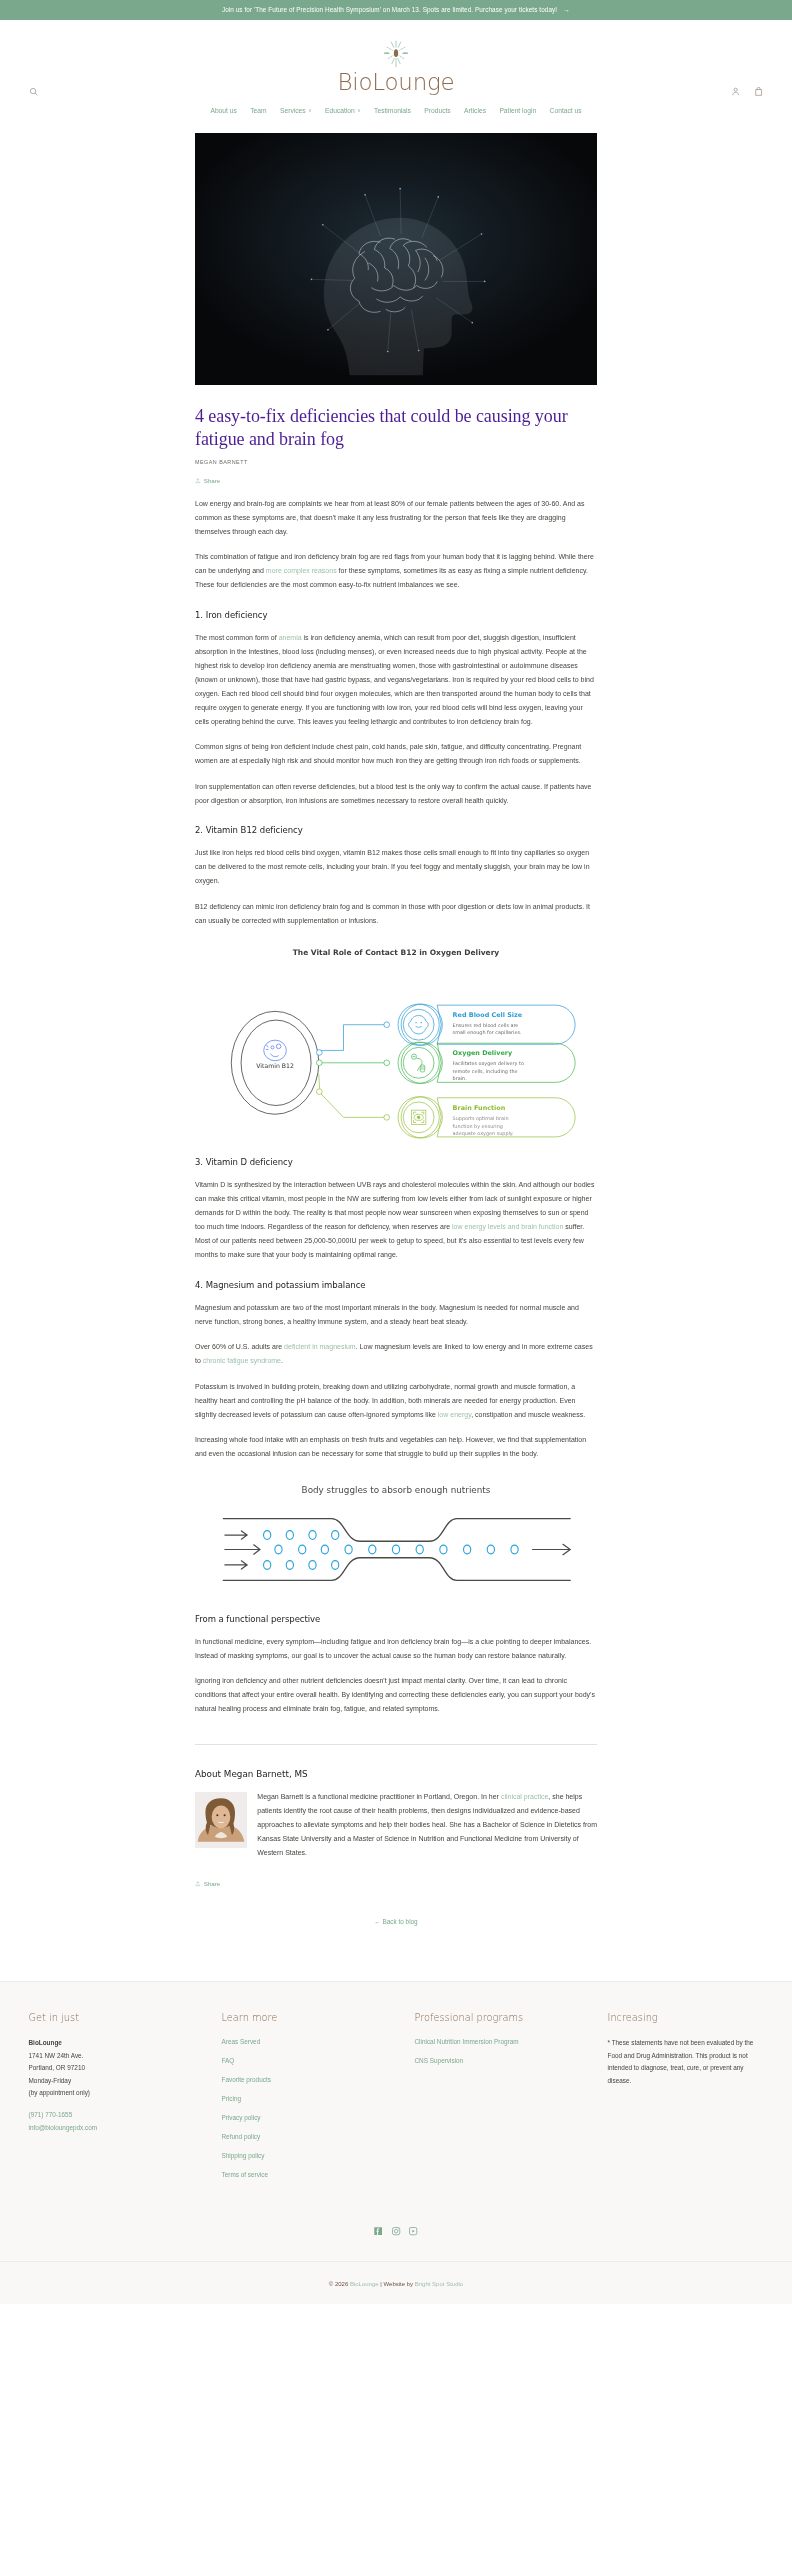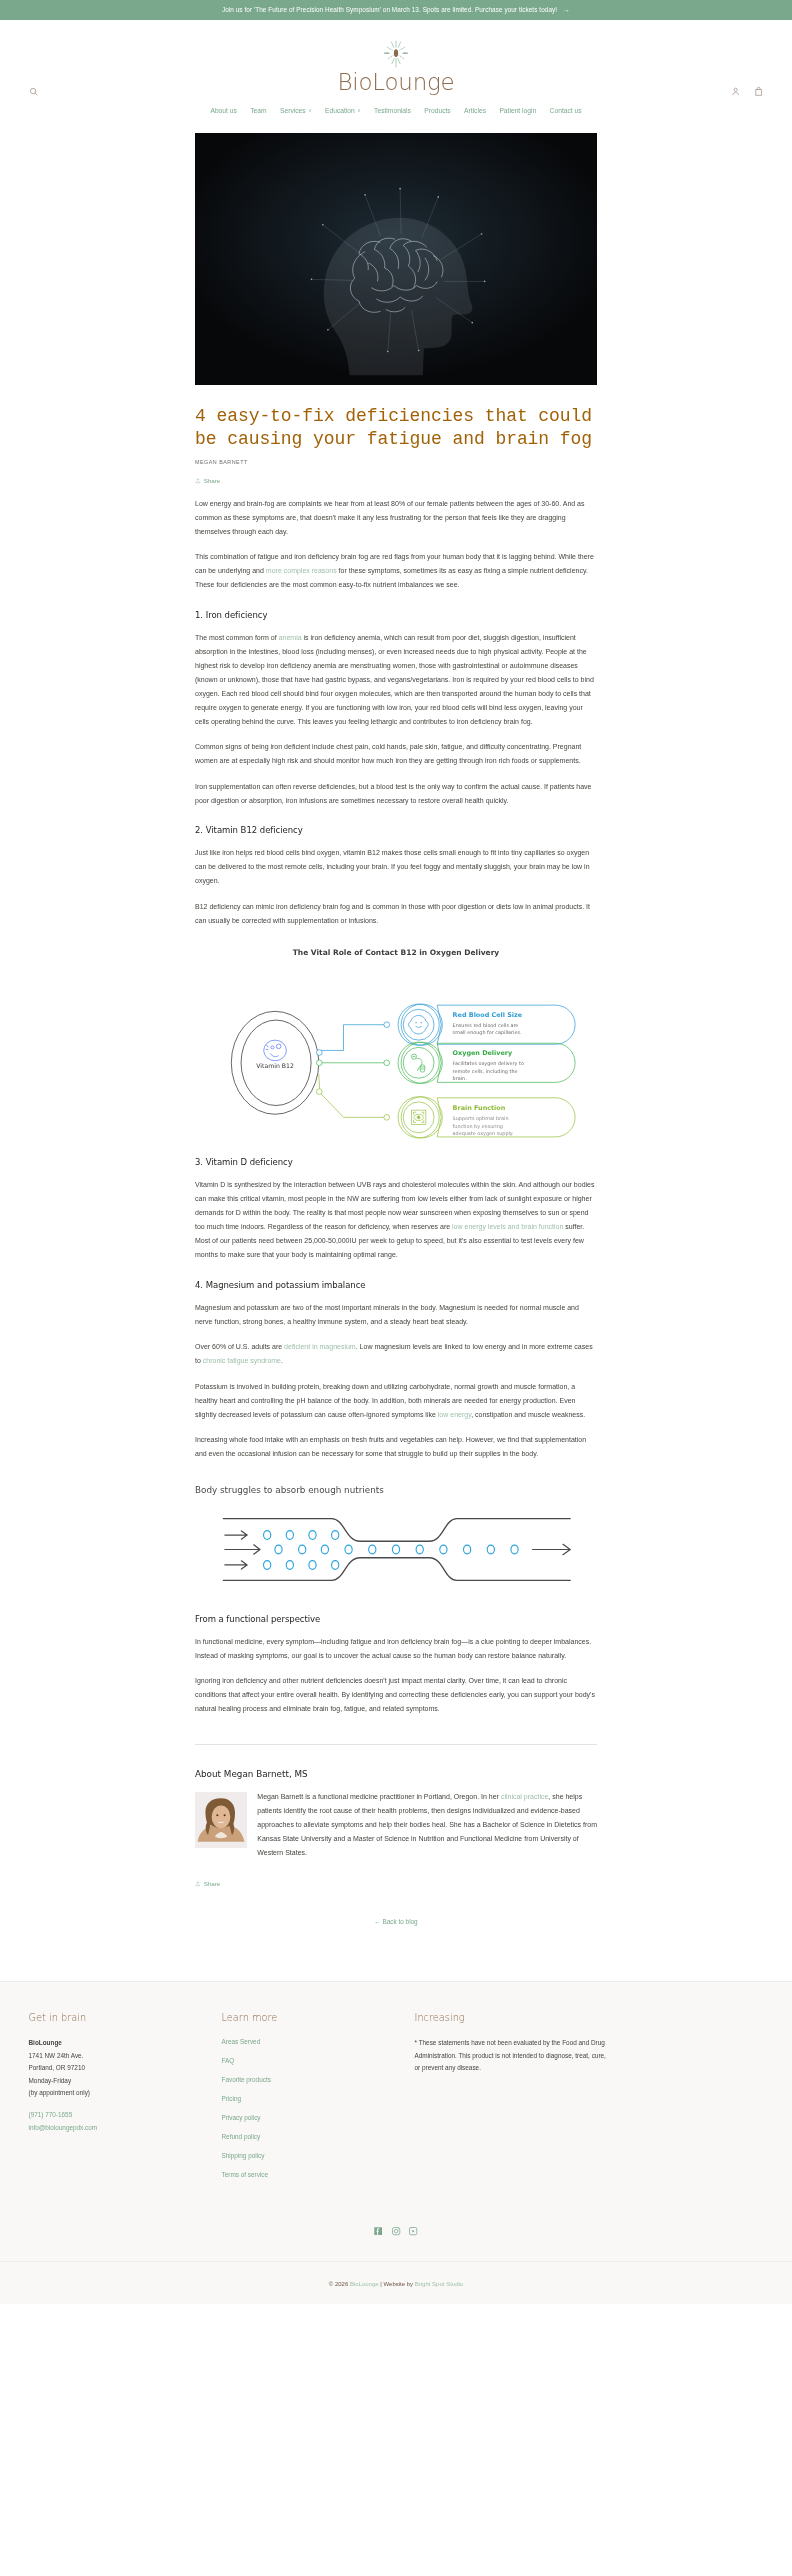--- a/index.html
+++ b/index.html
@@ -71,25 +71,25 @@
   .article { width: 402px; margin: 0 auto; padding-bottom: 20.6px; }
   .hero {
     width: 402px; height: 252px;
     margin: 6.2px 0 0;
     background: #0b0c0d;
     position: relative; overflow: hidden;
   }
   .hero .silhouette { position: absolute; inset: 0; }
 
   h1.title {
-    font-family: Liberation Mono, monospace;
+    font-family: Liberation Serif, serif;
     font-weight: 300;
     font-size: 18px;
     line-height: 1.28;
-    color: #a16207;
+    color: #4c1d95;
     margin: 19.6px 0 0;
     letter-spacing: -.004em;
   }
   .byline {
     font-size: 5.4px;
     letter-spacing: .09em;
     color: #6e6e6a;
     margin: 8.2px 0 0;
   }
   .share {
@@ -124,20 +124,21 @@
     font-weight: bold;
     font-size: 7.5px;
     color: #3d3d3d;
     margin-bottom: 7.2px;
   }
   .info1 svg { display: block; width: 402px; height: 175px; }
 
   
   .info2 { margin: 24px 0 0; }
   .info2-title {
+    text-align: center;
     font-family: "DejaVu Sans", sans-serif;
     font-size: 8.8px;
     color: #4a4a48;
     margin-bottom: 8.2px;
   }
   .info2 svg { display: block; width: 402px; height: 93px; }
 
   hr.rule { border: 0; border-top: 0.5px solid #e3e2de; margin: 28px 0 0; }
 
   
@@ -562,21 +563,21 @@
 
   <div class="backlink">
     <a href="#">← Back to blog</a>
   </div>
 </div>
 
 <div class="footer">
   <div class="footer-cols">
 
     <div class="fcol">
-      <h4>Get in brain</h4>
+      <h4>Get in just</h4>
       <div class="addr">
         <div class="bold">BioLounge</div>
         <div>1741 NW 24th Ave.</div>
         <div>Portland, OR 97210</div>
         <div>Monday-Friday</div>
         <div>(by appointment only)</div>
       </div>
       <div class="contact">
         <a href="#">(971) 770-1655</a>
         <a href="#">info@bioloungepdx.com</a>
@@ -590,20 +591,27 @@
         <li><a href="#">FAQ</a></li>
         <li><a href="#">Favorite products</a></li>
         <li><a href="#">Pricing</a></li>
         <li><a href="#">Privacy policy</a></li>
         <li><a href="#">Refund policy</a></li>
         <li><a href="#">Shipping policy</a></li>
         <li><a href="#">Terms of service</a></li>
       </ul>
     </div>
 
+    <div class="fcol">
+      <h4>Professional programs</h4>
+      <ul>
+        <li><a href="#">Clinical Nutrition Immersion Program</a></li>
+        <li><a href="#">CNS Supervision</a></li>
+      </ul>
+    </div>
 
     <div class="fcol">
       <h4>Increasing</h4>
       <div class="disc">* These statements have not been evaluated by the Food and Drug Administration. This product is not intended to diagnose, treat, cure, or prevent any disease.</div>
     </div>
   </div>
 
   <div class="socials">
     <span class="social">
       <svg viewBox="0 0 24 24" fill="currentColor">

